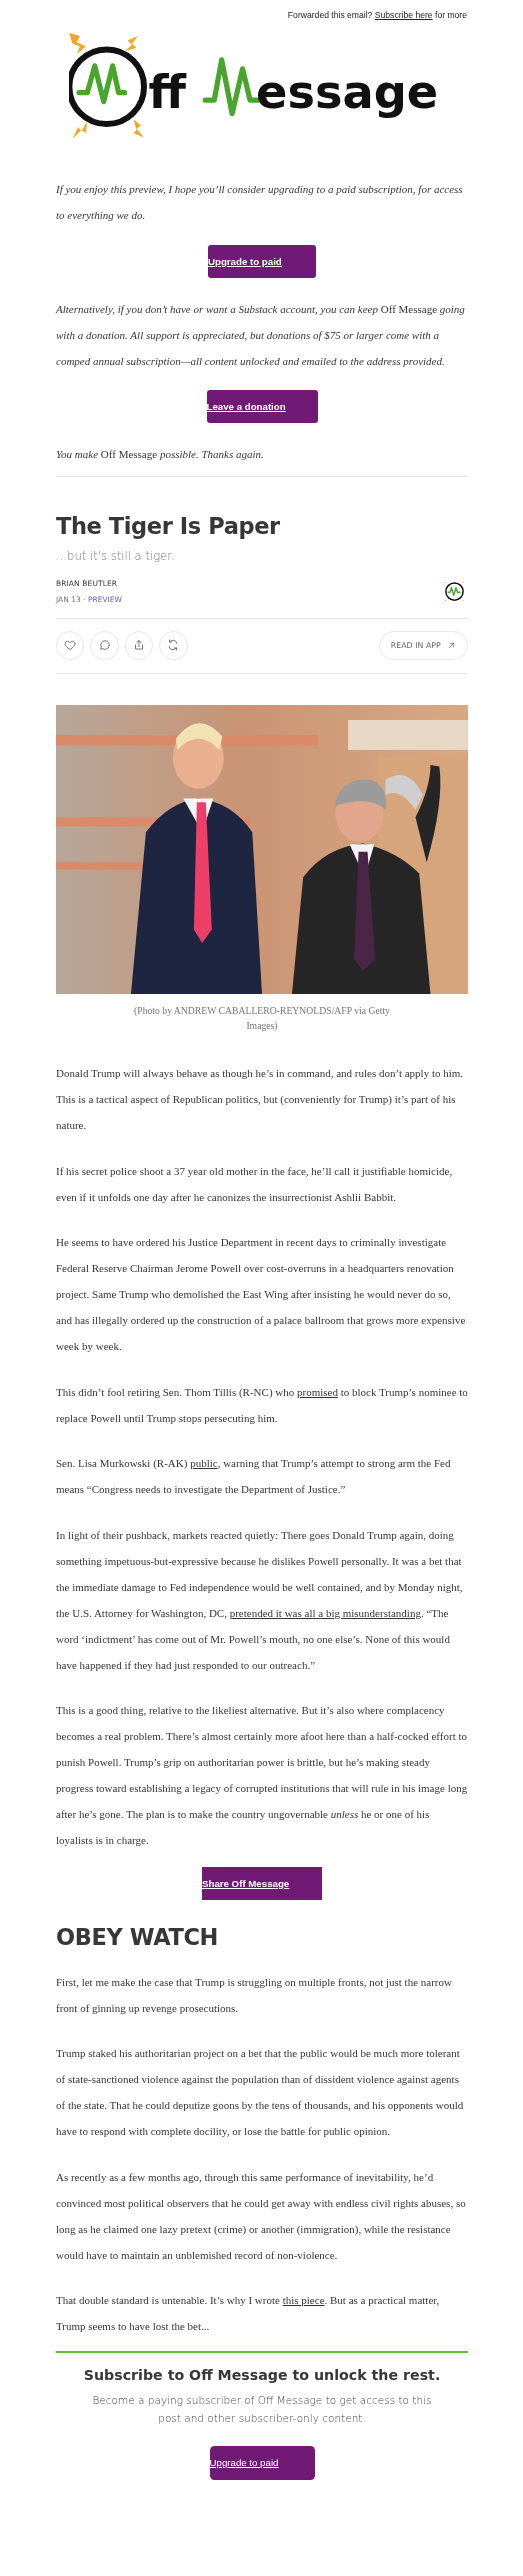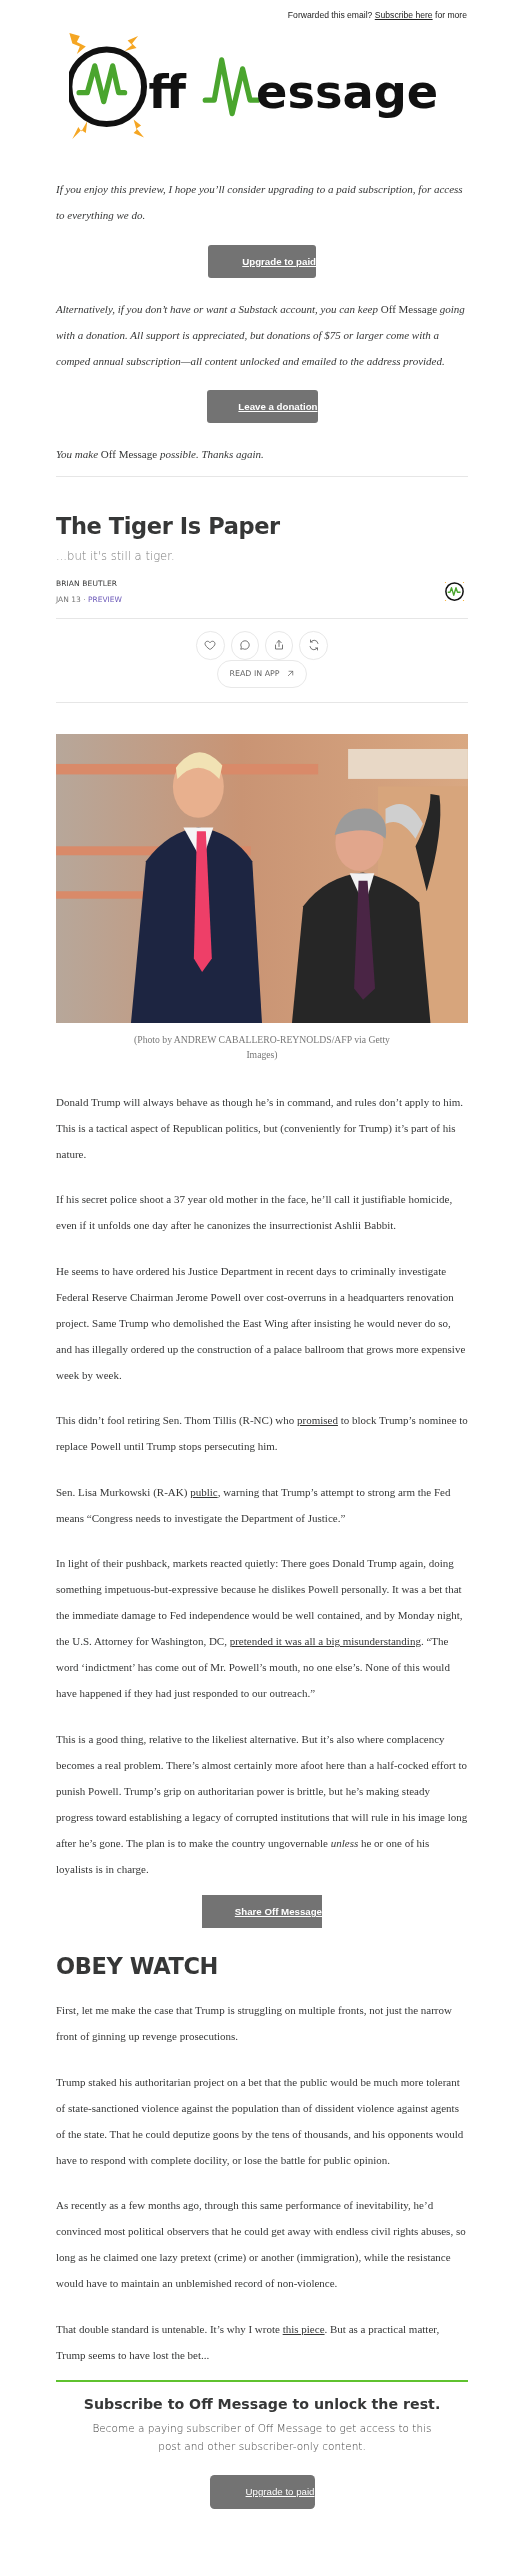--- a/index.html
+++ b/index.html
@@ -13,39 +13,39 @@
 
   
   .masthead { height: 120px; position: relative; }
   .masthead svg { position: absolute; left: 69px; top: 7.5px; }
 
   
   .promo { padding-top: 31px; }
   .promo p { font-size: 11px; line-height: 26px; font-style: italic; color: #363737; }
   .promo p .up { font-style: normal; }
   .btn-row { text-align: center; margin: 16.5px 0 18px 0; }
-  .btn-green { display: inline-block; background: #737373; color: #ffffff; font-family: "Liberation Sans", sans-serif; font-weight: bold; font-size: 9.7px; padding: 0; height: 33px; line-height: 33px; border-radius: 3px; text-align: right; }
+  .btn-green { display: inline-block; background: #701a75; color: #ffffff; font-family: "Liberation Sans", sans-serif; font-weight: bold; font-size: 9.7px; padding: 0; height: 33px; line-height: 33px; border-radius: 3px; text-align: left; }
   .btn-upgrade { width: 108px; }
   .btn-donate { width: 111px; }
   .btn-share { width: 120px; height: 33px; line-height: 33px; border-radius: 0; font-size: 9.7px; }
 
   hr.div { border: none; border-top: 0.7px solid #e6e6e6; }
 
   
   .post-head { padding-top: 34px; }
   .post-title { font-family: "DejaVu Sans", sans-serif; font-weight: bold; font-size: 22.5px; color: #363737; letter-spacing: -0.4px; line-height: 30px; }
   .subtitle { font-family: "DejaVu Sans", sans-serif; font-size: 11.6px; color: #7b7b7b; margin-top: 7.5px; font-weight: 300; }
   .byline-row { display: flex; justify-content: space-between; align-items: center; margin-top: 16.5px; padding-bottom: 13.5px; gap: 13px; }
   .byline-author { font-family: "DejaVu Sans", sans-serif; font-size: 7.5px; color: #363737; letter-spacing: 0.1px; }
   .byline-meta { font-family: "DejaVu Sans", sans-serif; font-size: 7.5px; color: #757575; margin-top: 6.7px; }
   .byline-meta .preview { color: #6b58b8; margin-top: 12px; }
   .pub-avatar { width: 21px; height: 21px; margin-right: 3px; }
 
   
-  .actions { display: flex; justify-content: space-between; align-items: center; padding: 12.7px 0 13.5px 0; flex-direction: column; }
+  .actions { display: flex; justify-content: space-between; align-items: center; padding: 12.7px 0 13.5px 0; }
   .icons { display: flex; gap: 6px; }
   .circle-btn { width: 28.4px; height: 28.4px; border: 0.7px solid #e8e8e8; border-radius: 50%; display: flex; align-items: center; justify-content: center; }
   .read-app { border: 0.7px solid #e8e8e8; border-radius: 15px; height: 28.4px; padding: 0 11.2px; display: flex; align-items: center; gap: 6px; font-family: "DejaVu Sans", sans-serif; font-size: 7.9px; color: #666; }
 
   
   .hero { margin-top: 31px; width: 412px; height: 289px; position: relative; overflow: hidden; background: #c9a183; }
   .caption { text-align: center; font-size: 9.7px; color: #777; line-height: 15px; margin-top: 9px; padding: 0 63px; }
 
   
   .body { padding-top: 27px; }

